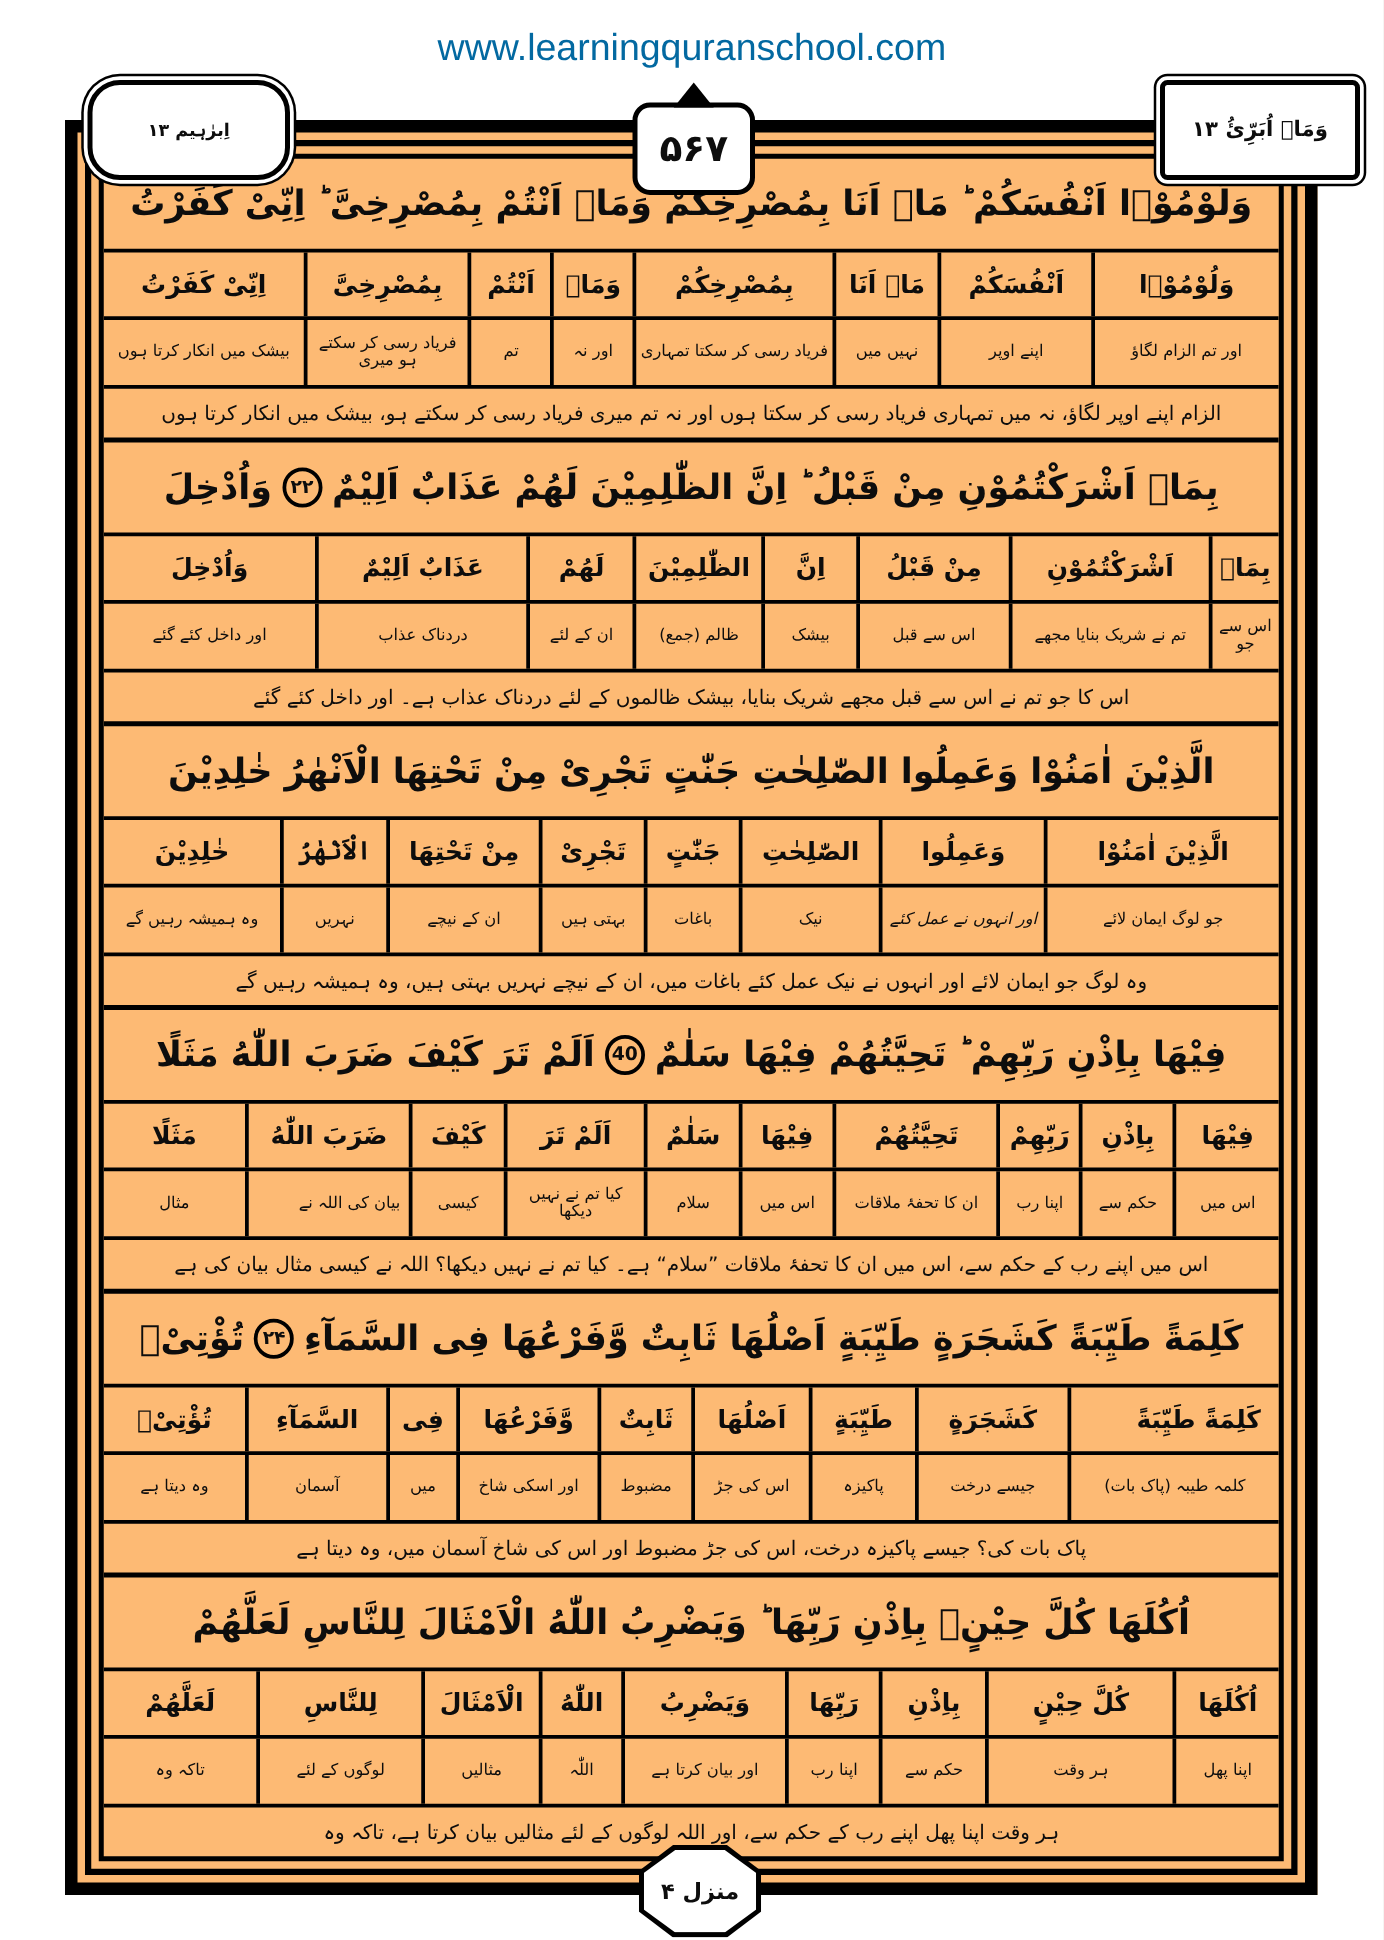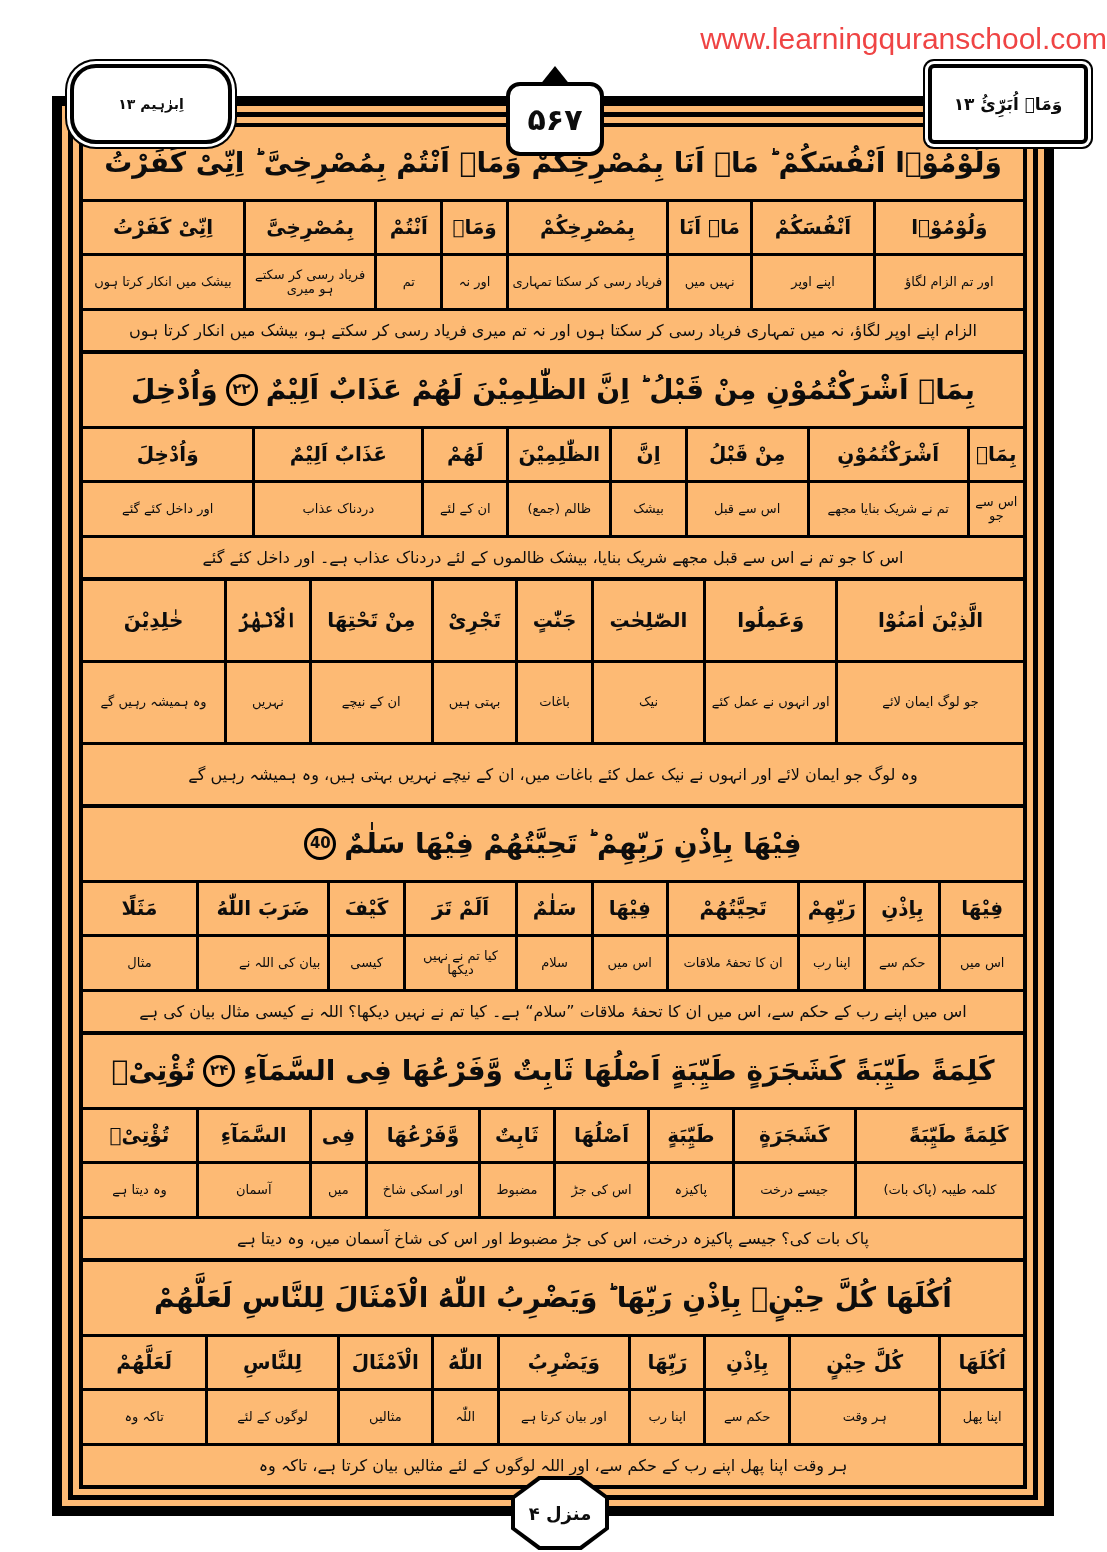--- a/index.html
+++ b/index.html
@@ -1,21 +1,21 @@
 <!DOCTYPE html>
 <html lang="ur"><head>
 <meta charset="utf-8">
 <style>
   * { margin:0; padding:0; box-sizing:border-box; }
   html,body { background:#e9e9e9; }
   body { font-family:"DejaVu Sans", sans-serif; color:#0d0d0d; }
   .page { position:relative; width:1107px; height:1552px; background:#ffffff; margin:0 auto; overflow:hidden; }
 
-  .site-url { position:absolute; top:22px; left:0; width:100%; text-align:right;
-              font-family:"Liberation Sans", sans-serif; font-size:30px; color:#ef4444; }
+  .site-url { position:absolute; top:22px; left:0; width:100%; text-align:center;
+              font-family:"Liberation Sans", sans-serif; font-size:30px; color:#0369a1; }
 
   
   .frame-outer { position:absolute; left:52px; top:96px; width:1002px; height:1420px;
                  border:10px solid #000; background:#fdba74; }
   .frame-mid   { position:absolute; inset:6px; border:5px solid #000; }
   .frame-inner { position:absolute; inset:6px; border:4px solid #000; display:flex; flex-direction:column; overflow:hidden; }
 
   
   .badge { position:absolute; z-index:5; background:#fff; border:4px solid #000;
            display:flex; align-items:center; justify-content:center;
@@ -123,48 +123,52 @@
                 <div class="cell ur-cell" style="flex: 0 0 8%;">بیشک</div>
                 <div class="cell ur-cell" style="flex: 0 0 11%;">ظالم (جمع)</div>
                 <div class="cell ur-cell" style="flex: 0 0 9%;">ان کے لئے</div>
                 <div class="cell ur-cell" style="flex: 0 0 18%;">دردناک عذاب</div>
                 <div class="cell ur-cell" style="flex: 0 0 18%;">اور داخل کئے گئے</div>
               </div>
             </div>
             <div class="trans-row">اس کا جو تم نے اس سے قبل مجھے شریک بنایا، بیشک ظالموں کے لئے دردناک عذاب ہے۔ اور داخل کئے گئے</div>
           </div>
           <div class="section">
+            <div class="verse-row">
+              <span class="verse-text">الَّذِیْنَ اٰمَنُوْا وَعَمِلُوا الصّٰلِحٰتِ جَنّٰتٍ تَجْرِیْ مِنْ تَحْتِهَا الْاَنْهٰرُ خٰلِدِیْنَ</span>
+            </div>
             <div class="word-grid">
               <div class="word-row ar-row">
                 <div class="cell ar-cell" style="flex: 0 0 20%;">الَّذِیْنَ اٰمَنُوْا</div>
                 <div class="cell ar-cell" style="flex: 0 0 14%;">وَعَمِلُوا</div>
                 <div class="cell ar-cell" style="flex: 0 0 12%;">الصّٰلِحٰتِ</div>
                 <div class="cell ar-cell" style="flex: 0 0 8%;">جَنّٰتٍ</div>
                 <div class="cell ar-cell" style="flex: 0 0 9%;">تَجْرِیْ</div>
                 <div class="cell ar-cell" style="flex: 0 0 13%;">مِنْ تَحْتِهَا</div>
                 <div class="cell ar-cell" style="flex: 0 0 9%; font-family: Liberation Serif, serif;">الْاَنْهٰرُ</div>
                 <div class="cell ar-cell" style="flex: 0 0 15%;">خٰلِدِیْنَ</div>
               </div>
               <div class="word-row ur-row">
                 <div class="cell ur-cell" style="flex: 0 0 20%;">جو لوگ ایمان لائے</div>
-                <div class="cell ur-cell" style="flex: 0 0 14%;">اور انہوں نے عمل کئے</div>
+                <div class="cell ur-cell" style="flex: 0 0 14%; font-style: italic;">اور انہوں نے عمل کئے</div>
                 <div class="cell ur-cell" style="flex: 0 0 12%;">نیک</div>
                 <div class="cell ur-cell" style="flex: 0 0 8%;">باغات</div>
                 <div class="cell ur-cell" style="flex: 0 0 9%;">بہتی ہیں</div>
                 <div class="cell ur-cell" style="flex: 0 0 13%;">ان کے نیچے</div>
                 <div class="cell ur-cell" style="flex: 0 0 9%;">نہریں</div>
                 <div class="cell ur-cell" style="flex: 0 0 15%;">وہ ہمیشہ رہیں گے</div>
               </div>
             </div>
             <div class="trans-row">وہ لوگ جو ایمان لائے اور انہوں نے نیک عمل کئے باغات میں، ان کے نیچے نہریں بہتی ہیں، وہ ہمیشہ رہیں گے</div>
           </div>
           <div class="section">
             <div class="verse-row">
               <span class="verse-text">فِیْهَا بِاِذْنِ رَبِّهِمْ ؕ تَحِیَّتُهُمْ فِیْهَا سَلٰمٌ</span>
               <span class="ayah-circle">40</span>
+              <span class="verse-text">اَلَمْ تَرَ كَیْفَ ضَرَبَ اللّٰهُ مَثَلًا</span>
             </div>
             <div class="word-grid">
               <div class="word-row ar-row">
                 <div class="cell ar-cell" style="flex: 0 0 9%;">فِیْهَا</div>
                 <div class="cell ar-cell" style="flex: 0 0 8%;">بِاِذْنِ</div>
                 <div class="cell ar-cell" style="flex: 0 0 7%;">رَبِّهِمْ</div>
                 <div class="cell ar-cell" style="flex: 0 0 14%;">تَحِیَّتُهُمْ</div>
                 <div class="cell ar-cell" style="flex: 0 0 8%;">فِیْهَا</div>
                 <div class="cell ar-cell" style="flex: 0 0 8%;">سَلٰمٌ</div>
                 <div class="cell ar-cell" style="flex: 0 0 12%;">اَلَمْ تَرَ</div>

